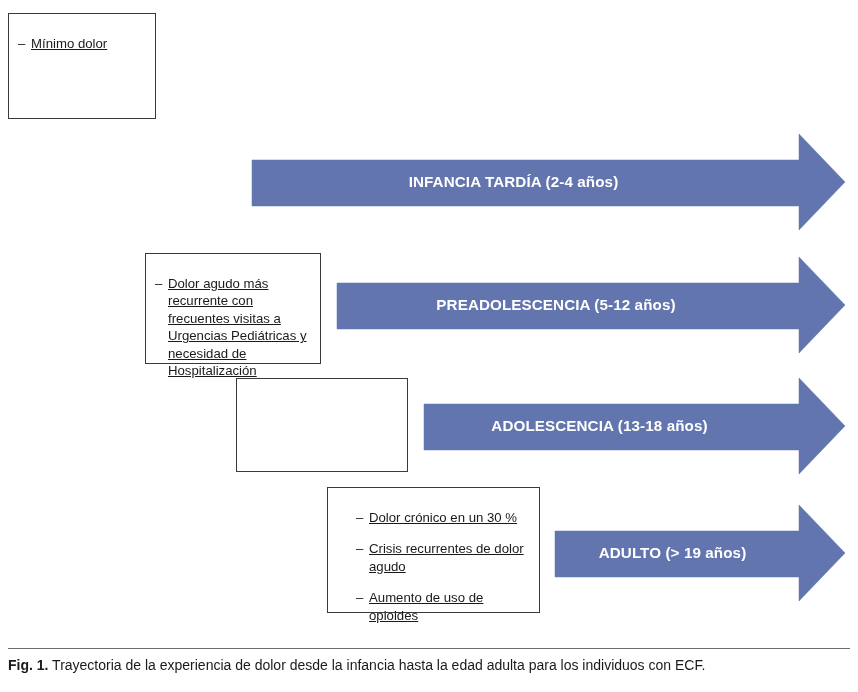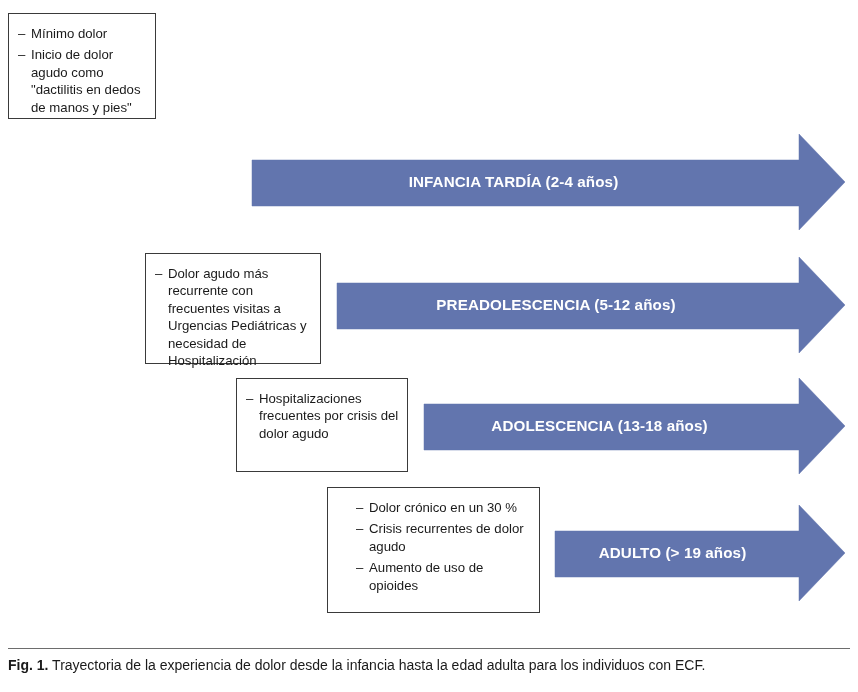--- a/index.html
+++ b/index.html
@@ -37,21 +37,22 @@
     z-index: 3;
   }
   .callout ul {
     margin: 0;
     padding: 0;
     list-style: none;
   }
   .callout li {
     position: relative;
     padding-left: 13px;
-    margin: 4px 0 0 0;
+    margin: 14px 0 0 0;
+    text-decoration: underline;
   }
   .callout li::before {
     content: "\2013";
     position: absolute;
     left: 0;
     top: 0;
   }
 
   
   .arrow {
@@ -100,21 +101,20 @@
   }
 </style>
 </head>
 <body>
 
 <div id="figure-canvas">
 
   <div class="callout" style="left:8px; top:13px; width:148px; height:106px;">
     <ul>
       <li>Mínimo dolor</li>
-      <li>Inicio de dolor agudo como "dactilitis en dedos de manos y pies"</li>
     </ul>
   </div>
 
 
 
   <div class="arrow" style="left:252px; top:134px; width:593px; height:96px;">
     <svg viewBox="0 0 593 96" preserveAspectRatio="none">
       <polygon points="0,26 547,26 547,0 593,48 547,96 547,72 0,72" fill="#6275AE" stroke="#6275AE" stroke-width="0.5"></polygon>
     </svg>
     <div class="arrow-label" style="top:39px; right:70px;">INFANCIA TARDÍA (2-4 años)</div>
@@ -128,21 +128,20 @@
 
   <div class="arrow" style="left:337px; top:257px; width:508px; height:96px;">
     <svg viewBox="0 0 508 96" preserveAspectRatio="none">
       <polygon points="0,26 462,26 462,0 508,48 462,96 462,72 0,72" fill="#6275AE" stroke="#6275AE" stroke-width="0.5"></polygon>
     </svg>
     <div class="arrow-label" style="top:39px; right:70px;">PREADOLESCENCIA (5-12 años)</div>
   </div>
 
   <div class="callout" style="left:236px; top:378px; width:172px; height:94px;">
     <ul>
-      <li>Hospitalizaciones frecuentes por crisis del dolor agudo</li>
     </ul>
   </div>
 
   <div class="arrow" style="left:424px; top:378px; width:421px; height:96px;">
     <svg viewBox="0 0 421 96" preserveAspectRatio="none">
       <polygon points="0,26 375,26 375,0 421,48 375,96 375,72 0,72" fill="#6275AE" stroke="#6275AE" stroke-width="0.5"></polygon>
     </svg>
     <div class="arrow-label" style="top:39px; right:70px;">ADOLESCENCIA (13-18 años)</div>
   </div>
 

